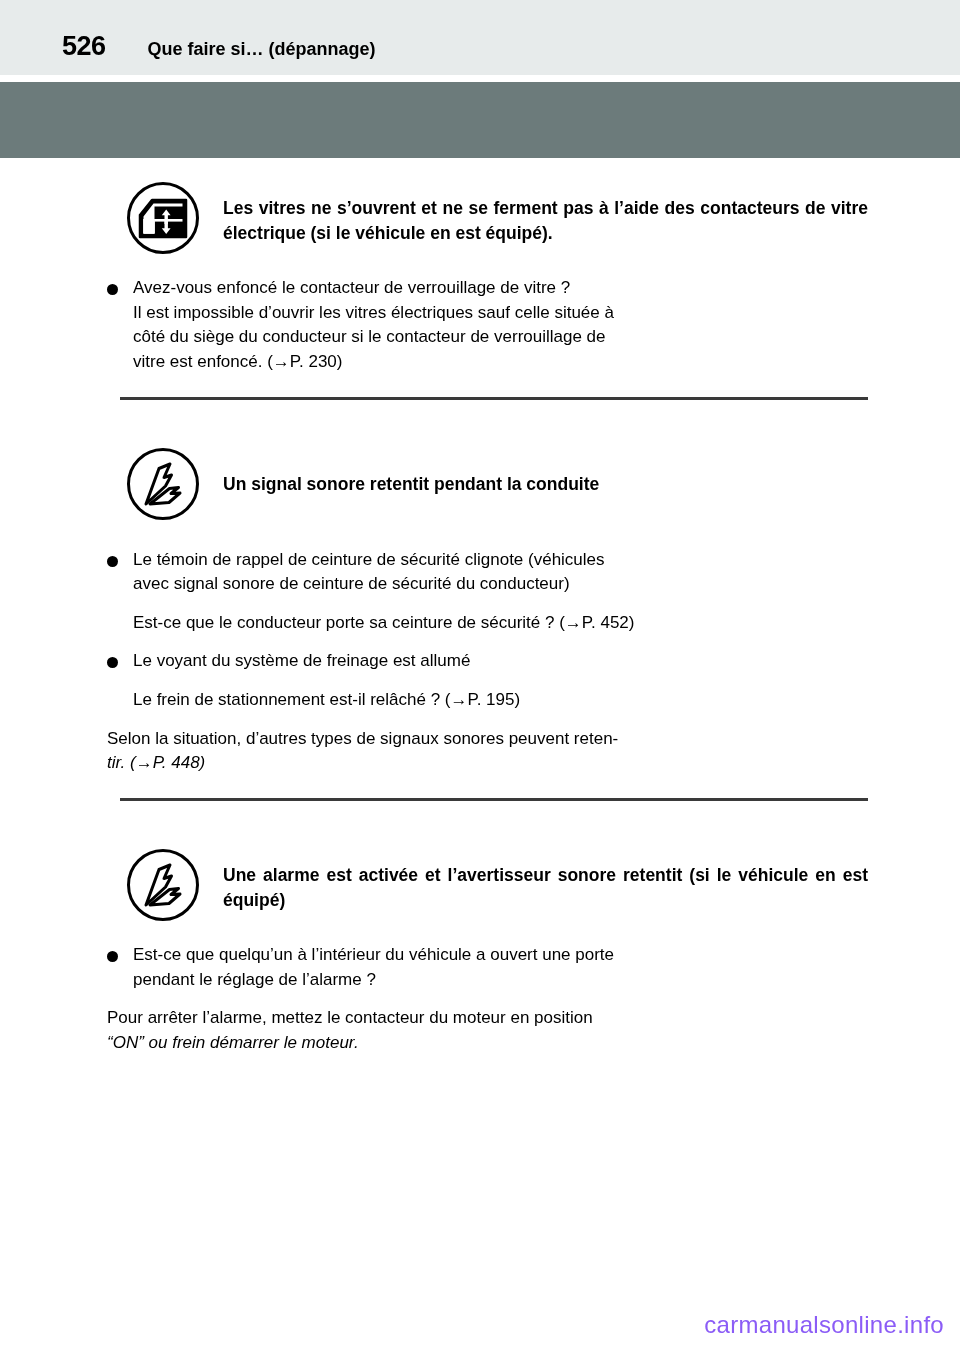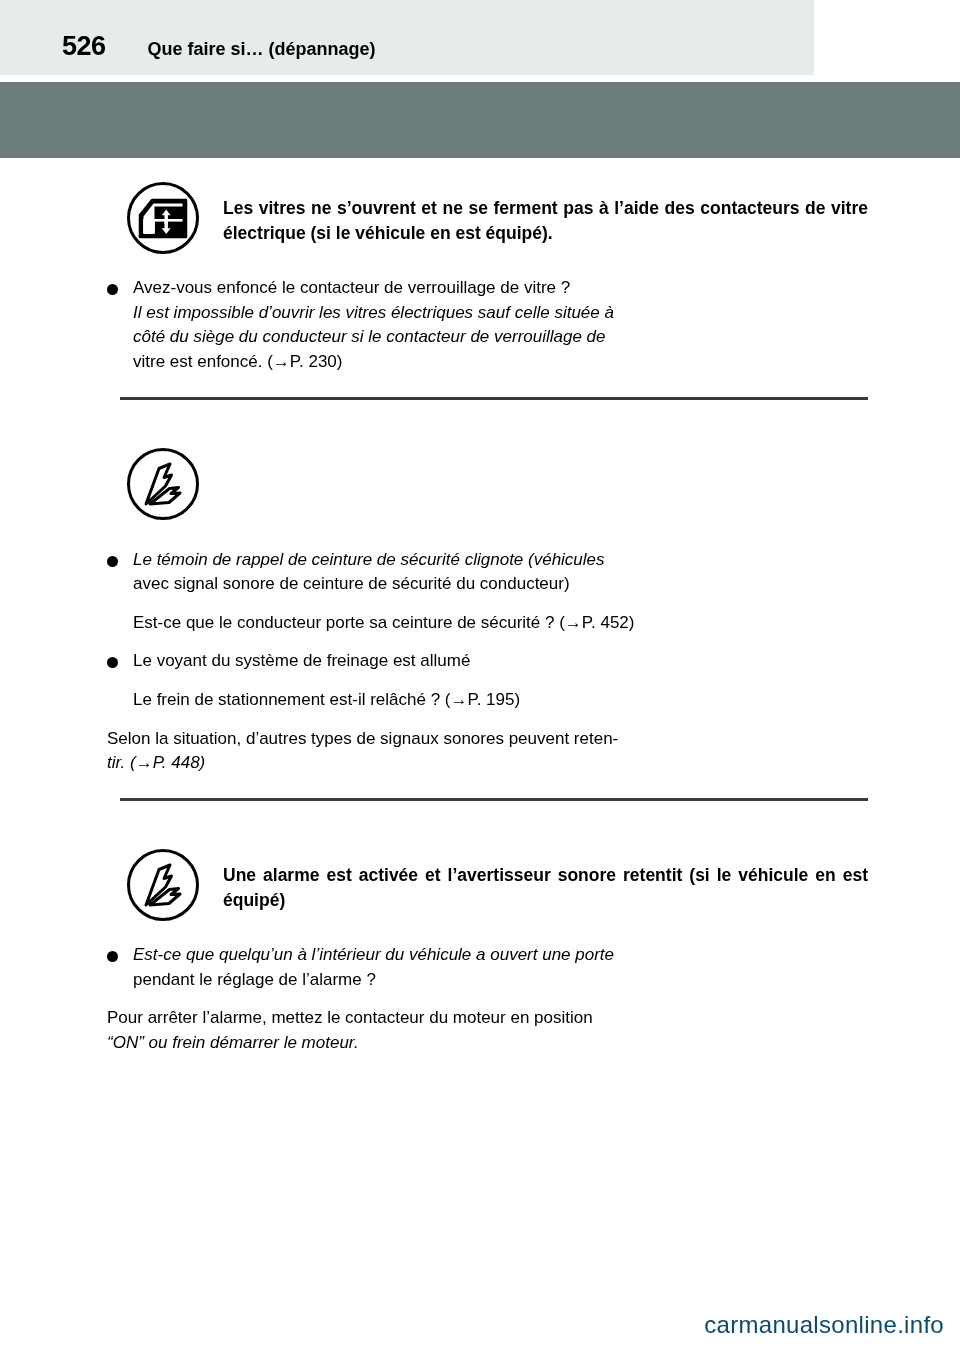--- a/index.html
+++ b/index.html
@@ -14,21 +14,21 @@
     font-family: "Liberation Sans", sans-serif;
     color: #000000;
     overflow: hidden;
   }
 
   
   .header-band {
     position: absolute;
     left: 0;
     top: 0;
-    width: 814px;
+    width: 960px;
     height: 75px;
     background: #e7ebeb;
   }
   .header-inner {
     position: absolute;
     left: 62px;
     top: 33px;
     display: flex;
     align-items: baseline;
   }
@@ -115,21 +115,20 @@
     left: 0;
     top: 8px;
     width: 11px;
     height: 11px;
     background: #000;
     border-radius: 50%;
   }
   .bullet-item .line-just {
     text-align: justify;
     text-justify: inter-word;
-    font-style: italic;
   }
   .bullet-item .line-last { text-align: left; }
 
   .sub-line {
     padding-left: 26px;
     text-align: left;
   }
 
   .plain-para {
     text-align: justify;
@@ -145,21 +144,21 @@
   }
 
   .gap-sm { height: 14px; }
 
   
   .watermark {
     position: absolute;
     right: 16px;
     bottom: 12px;
     font-size: 24px;
-    color: #0c4a6e;
+    color: #8b5cf6;
     letter-spacing: 0.3px;
   }
 </style>
 </head>
 <body>
 
 <div class="header-band">
   <div class="header-inner">
     <span class="page-number">526</span>
     <span class="chapter-title">Que faire si… (dépannage)</span>
@@ -207,20 +206,21 @@
 
   <div class="section">
     <div style="height:48px"></div>
     <div class="section-head">
       <div class="icon-badge">
         <svg width="50" height="50" viewBox="0 0 50 50" aria-hidden="true">
           <path d="M8 45 L21 9.5 L32 5 L26 18.5 L33.5 16 L27.5 27 Z" fill="#fff" stroke="#000" stroke-width="3" stroke-linejoin="round"></path>
           <path d="M12 45 L31.5 29.5 L40.5 28.5 L33 34.5 L42 34 L31 43.5 Z" fill="#fff" stroke="#000" stroke-width="3" stroke-linejoin="round"></path>
         </svg>
       </div>
+      <div class="section-title single">Un signal sonore retentit pendant la conduite</div>
     </div>
 
     <div style="height:28px"></div>
 
     <div class="body-block">
       <div class="bullet-item">
         <span class="bullet-dot"></span>
         <div class="line-just">Le témoin de rappel de ceinture de sécurité clignote (véhicules</div>
         <div class="line-last">avec signal sonore de ceinture de sécurité du conducteur)</div>
       </div>

